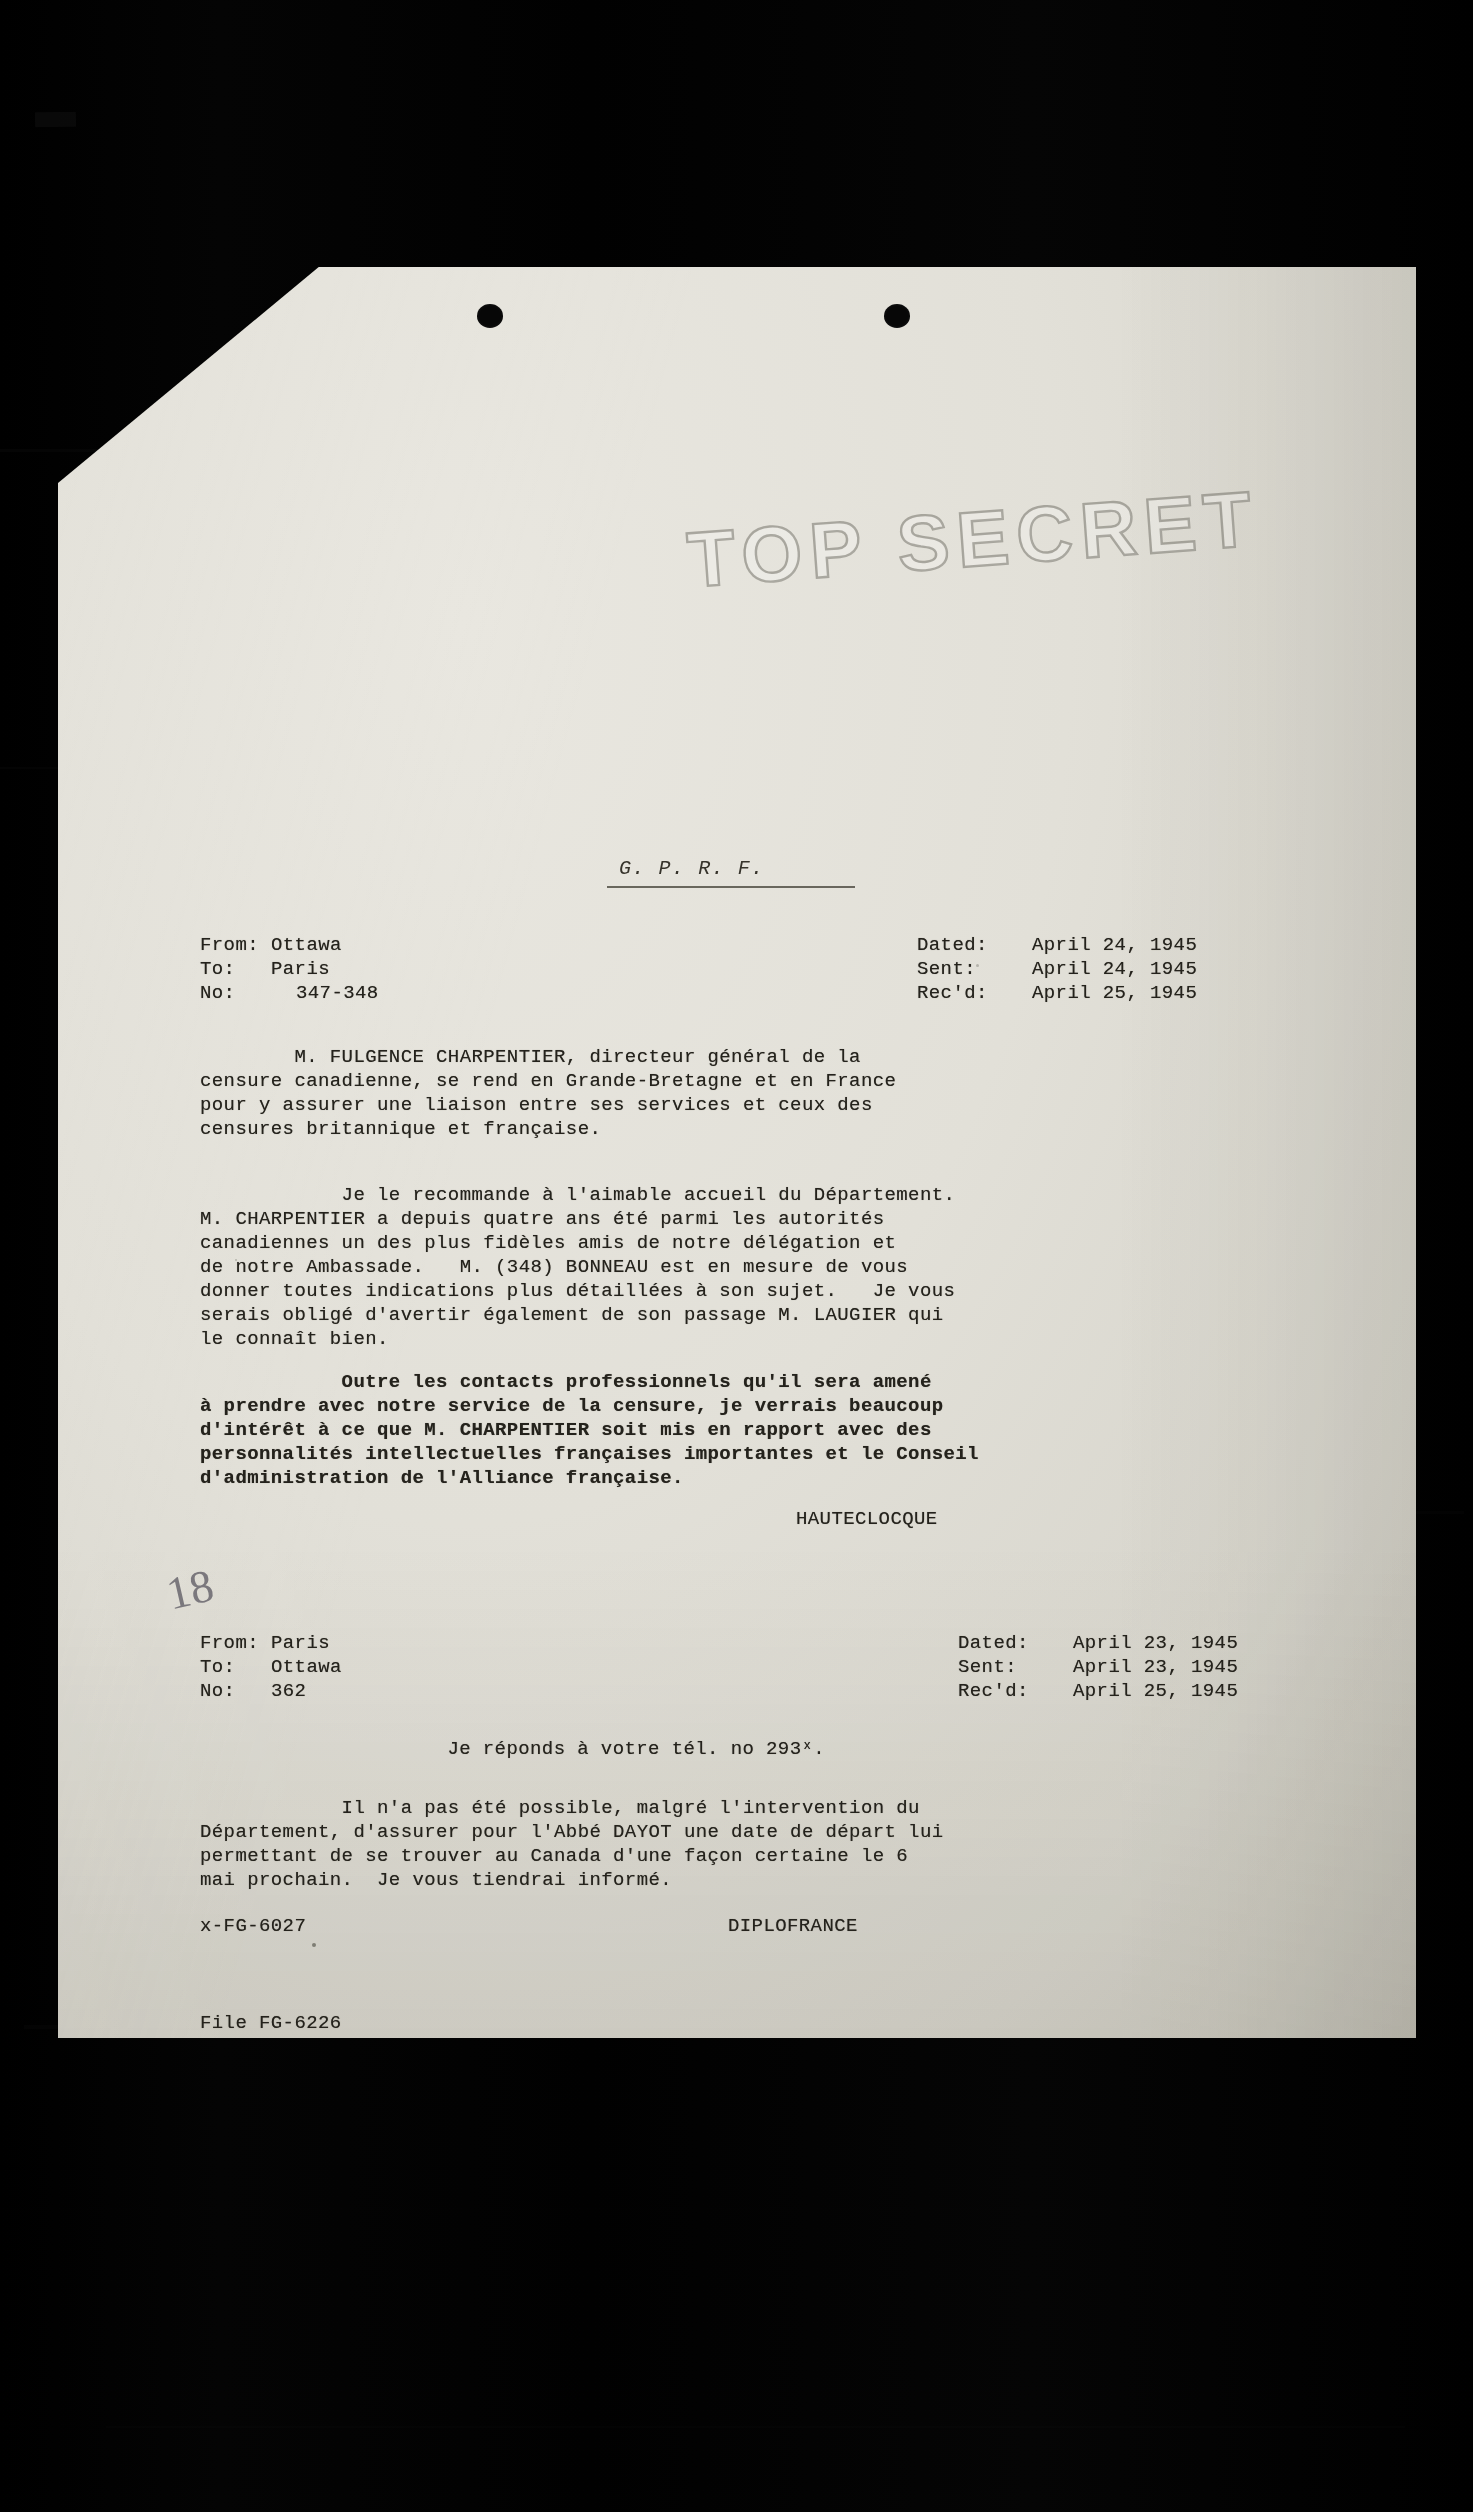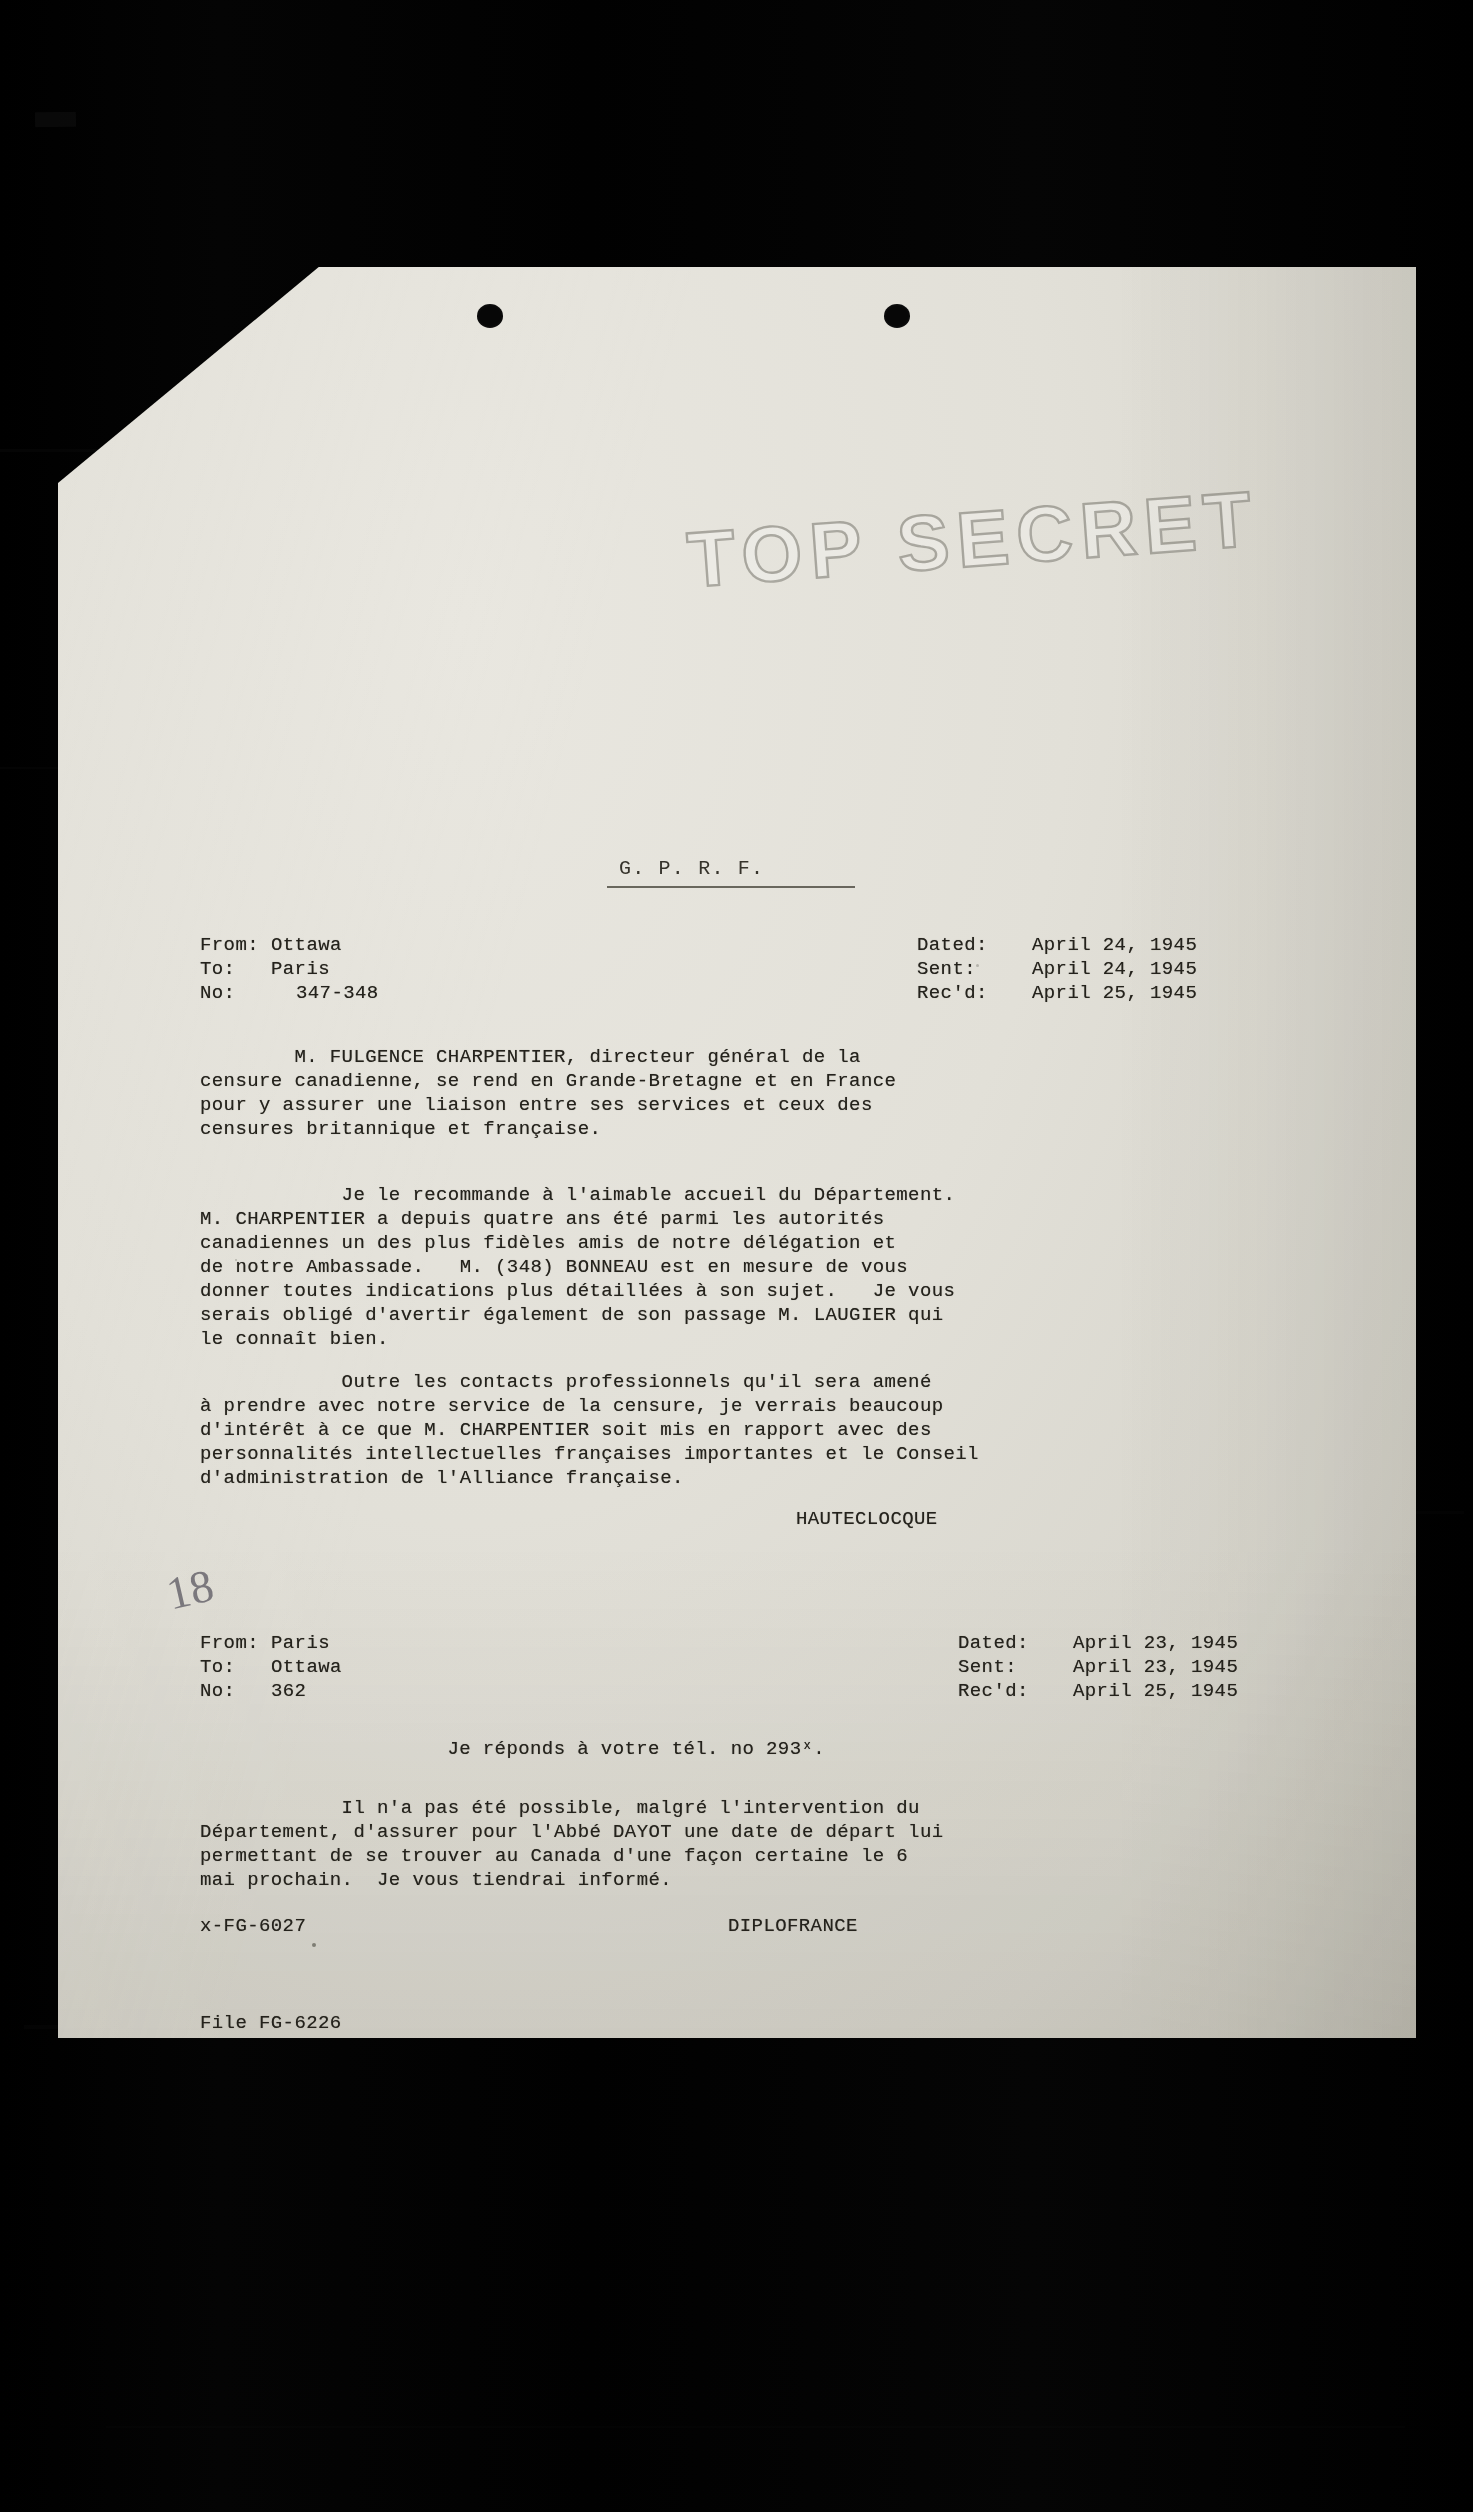--- a/index.html
+++ b/index.html
@@ -108,20 +108,21 @@
 
   .gprf {
     position: absolute;
     left: 561px;
     top: 590px;
     font-family: "Liberation Mono", monospace;
     font-size: 20px;
     letter-spacing: 1.2px;
     color: #36332b;
     white-space: pre;
+    font-style: italic;
   }
   .gprf-underline {
     position: absolute;
     left: 549px;
     top: 619px;
     width: 248px;
     height: 1.8px;
     background: #4a473d;
     opacity: .8;
   }
@@ -190,21 +191,21 @@
 censure canadienne, se rend en Grande-Bretagne et en France
 pour y assurer une liaison entre ses services et ceux des
 censures britannique et française.</div>
   <div class="tw" style="left:142px; top:916px;">            Je le recommande à l'aimable accueil du Département.
 M. CHARPENTIER a depuis quatre ans été parmi les autorités
 canadiennes un des plus fidèles amis de notre délégation et
 de notre Ambassade.   M. (348) BONNEAU est en mesure de vous
 donner toutes indications plus détaillées à son sujet.   Je vous
 serais obligé d'avertir également de son passage M. LAUGIER qui
 le connaît bien.</div>
-  <div class="tw" style="left:142px; top:1103px;">            Outre les contacts professionnels qu'il sera amené
+  <div class="tw" style="left:142px; top:1103px;font-weight:bold;">            Outre les contacts professionnels qu'il sera amené
 à prendre avec notre service de la censure, je verrais beaucoup
 d'intérêt à ce que M. CHARPENTIER soit mis en rapport avec des
 personnalités intellectuelles françaises importantes et le Conseil
 d'administration de l'Alliance française.</div>
   <div class="tw" style="left:738px; top:1240px;">HAUTECLOCQUE</div>
 
   <div class="pencil p1">18</div>
 
   <div class="tw" style="left:142px; top:1364px;">From:</div>
   <div class="tw" style="left:213px; top:1364px;">Paris</div>

